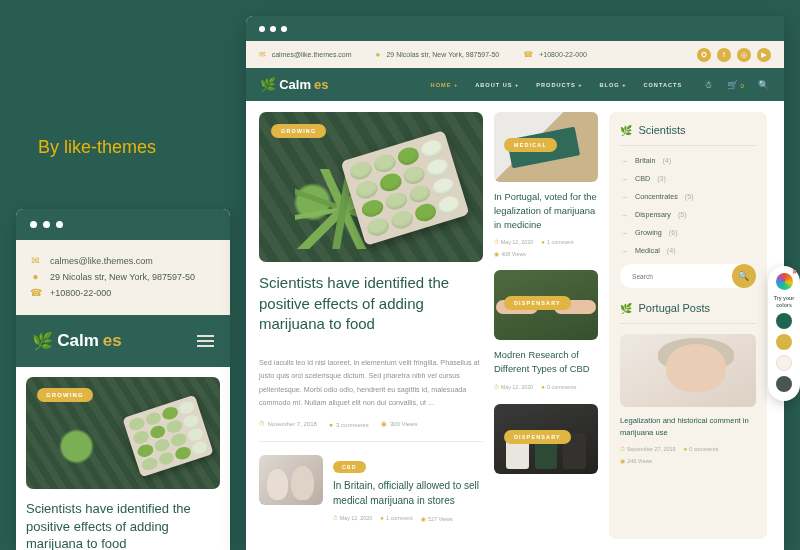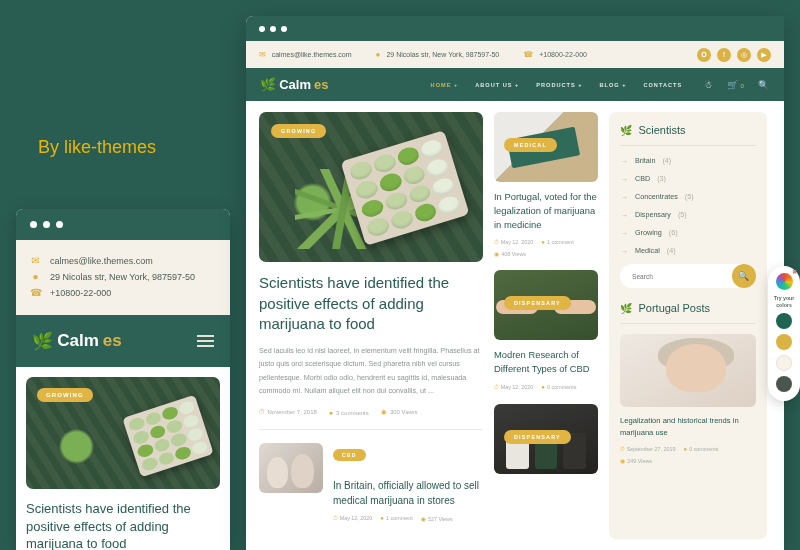--- a/index.html
+++ b/index.html
@@ -133,21 +133,21 @@
   }
   .blister span { border-radius: 50%; background: #c2d4a4; box-shadow: inset 0 -2px 3px rgba(0,0,0,.12); }
   .blister span:nth-child(3n) { background: #7cb147; }
   .blister span:nth-child(4n) { background: #e6edda; }
   .badge {
     position: absolute; background: #e0b544; color: #fff; font-weight: bold;
     font-size: 5.4px; letter-spacing: 1.2px; padding: 4px 10px; border-radius: 9px;
   }
   .badge.tl { left: 12px; top: 12px; }
   .art-title { margin-top: 11px; font-size: 15px; line-height: 1.38; color: #2a5d52; }
-  .art-ex { margin-top: 9px; font-size: 7.2px; line-height: 1.85; color: #8c9590; }
+  .art-ex { margin-top: 21px; font-size: 7.2px; line-height: 1.85; color: #8c9590; }
   .meta { margin-top: 11px; display: flex; gap: 12px; font-size: 6px; color: #a9aea9; align-items: center; }
   .meta i { color: #dbb244; font-style: normal; font-size: 7px; margin-right: 3px; }
   .rule { height: 1px; background: #eceae4; margin: 13px 0; }
 
   
   .hcard { display: flex; gap: 10px; }
   .hthumb {
     width: 64px; height: 50px; border-radius: 6px; flex: none;
     background: linear-gradient(135deg,#dfd9d2,#b9aea4);
     position: relative; overflow: hidden;
@@ -158,21 +158,21 @@
   }
   .hthumb::before {
     content:""; position:absolute; right:14%; top:22%; width:36%; height:68%;
     border-radius:50% 50% 42% 42%; background:#dfd2c6;
   }
   .hbody { flex: 1; }
   .badge-inline {
     display: inline-block; background: #e0b544; color: #fff; font-weight: bold;
     font-size: 5.2px; letter-spacing: 1.1px; padding: 3px 9px; border-radius: 8px;
   }
-  .h-title { margin-top: 18px; font-size: 10px; line-height: 1.45; color: #2a5d52; }
+  .h-title { margin-top: 6px; font-size: 10px; line-height: 1.45; color: #2a5d52; }
 
   
   .mcard { margin-bottom: 13px; }
   .mimg { height: 70px; border-radius: 6px; overflow: hidden; position: relative; }
   .mimg.a { background: linear-gradient(135deg,#eceae6 0 40%, #c9b48c 40% 100%); }
   .mimg.a .recipe {
     position:absolute; left:14%; top:30%; width:66%; height:42%;
     background:#2f6b58; transform: rotate(-11deg); border-radius:2px;
   }
   .mimg.b { background: linear-gradient(160deg,#51693f,#36502f); }
@@ -488,21 +488,21 @@
         <span class="lf">🌿</span>
         <span>Portugal Posts</span>
       </div>
       <div class="side-rule"></div>
 
       <div>
         <div class="pop-img">
           <div class="hair"></div>
           <div class="face"></div>
         </div>
-        <div class="pop-title">Legalization and historical trends in marijuana use</div>
+        <div class="pop-title">Legalization and historical comment in marijuana use</div>
         <div class="meta-s">
           <span><i>⏱</i><span>September 27, 2019</span></span>
           <span><i>●</i><span>0 comments</span></span>
           <span><i>◉</i><span>249 Views</span></span>
         </div>
       </div>
     </div>
   </div>
 </div>
 

